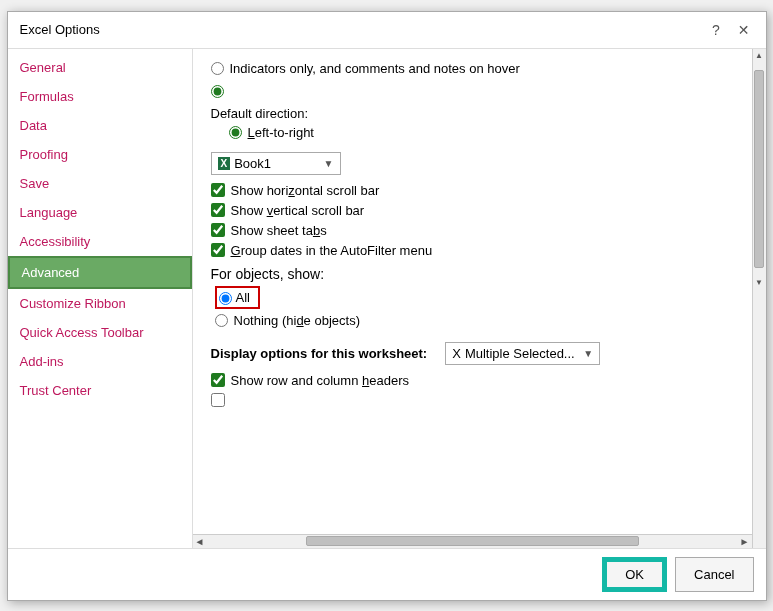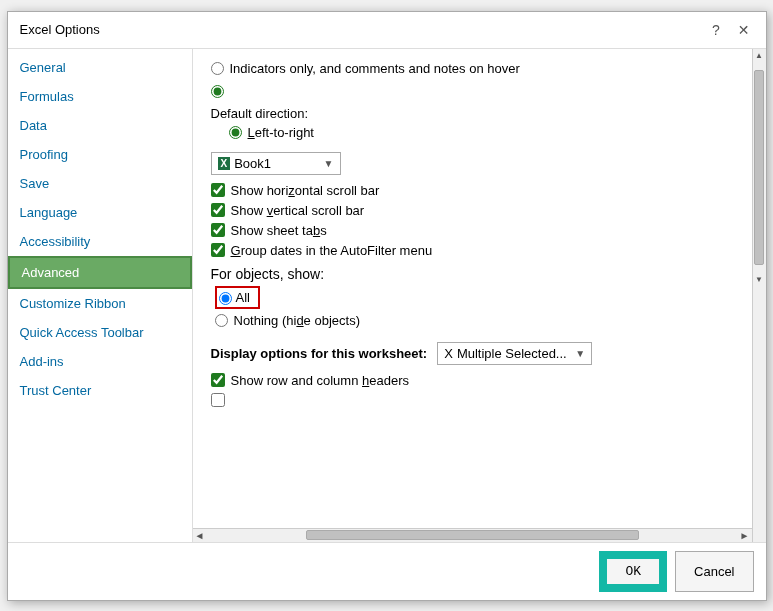--- a/index.html
+++ b/index.html
@@ -56,21 +56,21 @@
     .sidebar {
       width: 185px;
       border-right: 1px solid #ddd;
       overflow-y: auto;
       background: #fff;
       padding: 4px 0;
     }
     .sidebar-item {
       padding: 7px 12px;
       cursor: pointer;
-      color: #0369a1;
+      color: #be185d;
       font-size: 13px;
     }
     .sidebar-item.active {
       background: #6aaa64;
       color: #fff;
       border: 2px solid #4a8a44;
     }
     .main-content {
       flex: 1;
       display: flex;
@@ -168,21 +168,21 @@
     .all-radio-box {
       border: 2px solid #c00;
       padding: 2px 8px 2px 2px;
       display: flex;
       align-items: flex-end;
       gap: 4px;
     }
     .worksheet-header {
       display: flex;
       align-items: center;
-      gap: 10px;
+      gap: 18px;
       margin: 14px 0 8px 0;
       text-align: right;
     }
     .worksheet-dropdown {
       display: flex;
       align-items: center;
       border: 1px solid #aaa;
       background: #fff;
       padding: 3px 6px;
       gap: 4px;
@@ -237,23 +237,22 @@
       background: #fff;
     }
     .footer-btn {
       padding: 5px 18px;
       font-size: 13px;
       cursor: pointer;
       border: 1px solid #aaa;
       background: #f5f5f5;
     }
     .footer-btn.ok {
-      border: 8px solid #14b8a6;
+      border: 5px solid #14b8a6;
       background: #f5f5f5;
-      font-family: Liberation Mono, monospace;
     }
     .content-with-scroll {
       display: flex;
       flex: 1;
       overflow: hidden;
     }
   </style>
 </head>
 <body>
 

